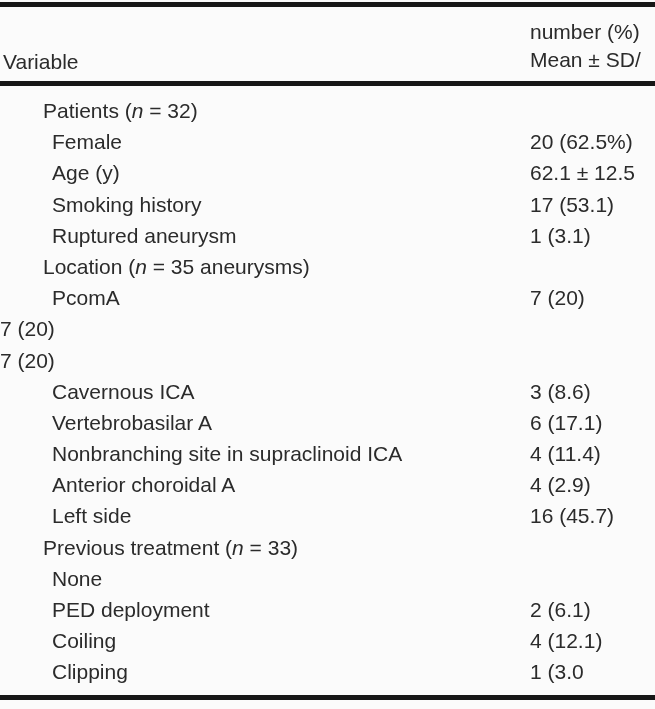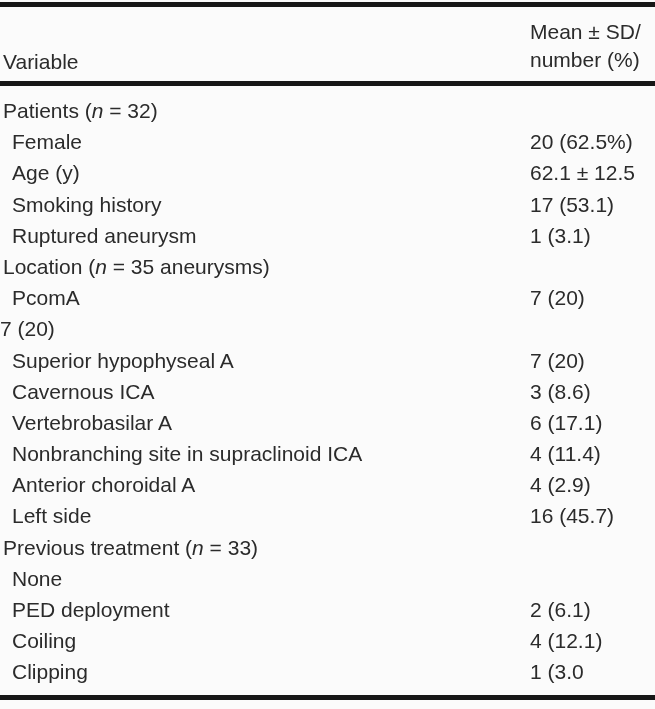--- a/index.html
+++ b/index.html
@@ -52,41 +52,42 @@
     display: flex;
     height: 31.2px;
     line-height: 31.2px;
     font-size: 21px;
     white-space: nowrap;
   }
   .row .var {
     flex: 1;
     padding-left: 3px;
     overflow: hidden;
+    margin-left: 40px;
   }
   .row.indent .var {
     padding-left: 12px;
   }
   .row .val {
     width: 125px;
     flex: 0 0 125px;
   }
   .it { font-style: italic; }
 </style>
 </head>
 <body>
 
 <div class="page">
   <div class="rule rule-top"></div>
 
   <div class="header">
     <div class="header-var">Variable</div>
     <div class="col-val header-val">
+      <div>number (%)</div>
       <div>Mean ± SD/</div>
-      <div>number (%)</div>
     </div>
   </div>
 
   <div class="rule rule-mid"></div>
 
   <div class="rows" id="rows">
       <div class="row">
         <div class="var"><span>Patients (</span><span class="it">n</span><span> = 32)</span></div>
         <div class="val"></div>
       </div>
@@ -111,21 +112,20 @@
         <div class="val"></div>
       </div>
       <div class="row indent">
         <div class="var"><span>PcomA</span></div>
         <div class="val">7 (20)</div>
       </div>
       <div class="row indent">
         <div class="val">7 (20)</div>
       </div>
       <div class="row indent">
-        <div class="var"><span>Superior hypophyseal A</span></div>
         <div class="val">7 (20)</div>
       </div>
       <div class="row indent">
         <div class="var"><span>Cavernous ICA</span></div>
         <div class="val">3 (8.6)</div>
       </div>
       <div class="row indent">
         <div class="var"><span>Vertebrobasilar A</span></div>
         <div class="val">6 (17.1)</div>
       </div>

